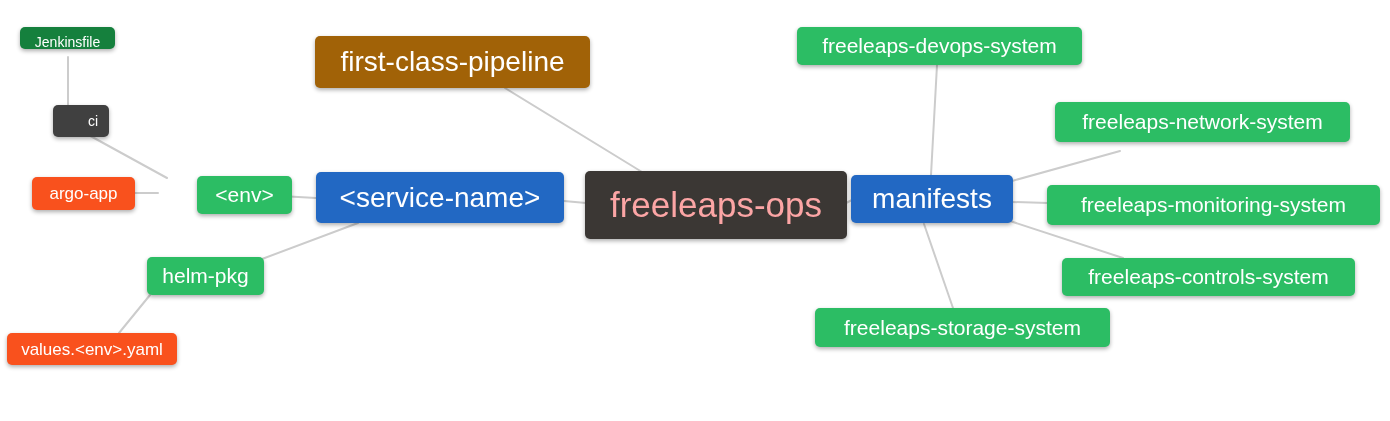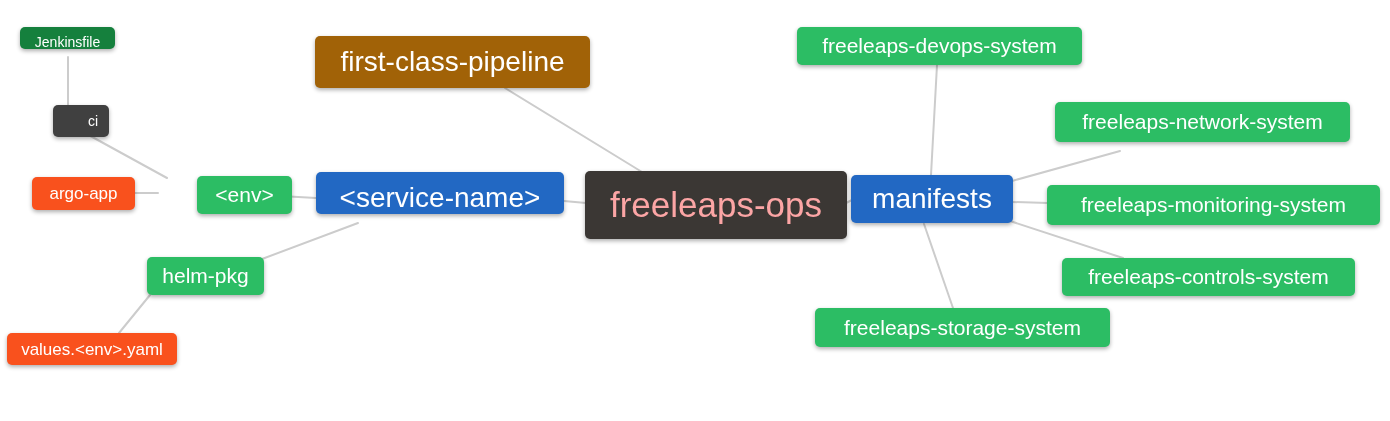--- a/index.html
+++ b/index.html
@@ -44,21 +44,21 @@
       <line x1="924" y1="224" x2="953" y2="308" stroke="#cccccc" stroke-width="2" stroke-linecap="round"></line>
     </svg>
 
 <div class="node role-warning" style="left: 20px; top: 27px; width: 95px; height: 22px; line-height: 30px; font-size: 14px; background: #15803d;">Jenkinsfile</div>
     <div class="node role-danger" style="left: 53px; top: 105px; width: 32px; height: 32px; line-height: 32px; font-size: 14px; background: #404040; padding-left: 24px;">ci</div>
     <div class="node role-danger" style="left: 32px; top: 177px; width: 103px; height: 33px; line-height: 33px; font-size: 17px; background: rgb(249, 81, 29);">argo-app</div>
     <div class="node role-success" style="left: 158px; top: 176px; width: 95px; height: 38px; line-height: 38px; font-size: 21px; background: rgb(44, 189, 100); margin-left: 39px;">&lt;env&gt;</div>
     <div class="node role-success" style="left: 147px; top: 257px; width: 117px; height: 38px; line-height: 38px; font-size: 21px; background: rgb(44, 189, 100);">helm-pkg</div>
     <div class="node role-danger" style="left: 7px; top: 333px; width: 170px; height: 32px; line-height: 34px; font-size: 17px; background: rgb(249, 81, 29);">values.&lt;env&gt;.yaml</div>
     <div class="node role-primary" style="left: 315px; top: 36px; width: 275px; height: 52px; line-height: 52px; font-size: 28px; background: #a16207;">first-class-pipeline</div>
-    <div class="node role-primary" style="left: 316px; top: 172px; width: 248px; height: 42px; line-height: 51px; font-size: 28px; background: rgb(34, 104, 195);">&lt;service-name&gt;</div>
+    <div class="node role-primary" style="left: 316px; top: 172px; width: 248px; height: 51px; line-height: 51px; font-size: 28px; background: rgb(34, 104, 195);">&lt;service-name&gt;</div>
     <div class="node role-root" style="left: 585px; top: 171px; width: 262px; height: 68px; line-height: 68px; font-size: 35px; background: rgb(59, 55, 52); color: #fca5a5;">freeleaps-ops</div>
     <div class="node role-primary" style="left: 851px; top: 175px; width: 162px; height: 48px; line-height: 48px; font-size: 28px; background: rgb(34, 104, 195);">manifests</div>
     <div class="node role-success" style="left: 797px; top: 27px; width: 285px; height: 38px; line-height: 38px; font-size: 21px; background: rgb(44, 189, 100);">freeleaps-devops-system</div>
     <div class="node role-success" style="left: 1055px; top: 102px; width: 295px; height: 40px; line-height: 40px; font-size: 21px; background: rgb(44, 189, 100);">freeleaps-network-system</div>
     <div class="node role-success" style="left: 1047px; top: 185px; width: 333px; height: 40px; line-height: 40px; font-size: 21px; background: rgb(44, 189, 100);">freeleaps-monitoring-system</div>
     <div class="node role-success" style="left: 1062px; top: 258px; width: 293px; height: 38px; line-height: 38px; font-size: 21px; background: rgb(44, 189, 100);">freeleaps-controls-system</div>
     <div class="node role-success" style="left: 815px; top: 308px; width: 295px; height: 39px; line-height: 39px; font-size: 21px; background: rgb(44, 189, 100); text-align: center;">freeleaps-storage-system</div>
   </div>
 
 </body></html>

